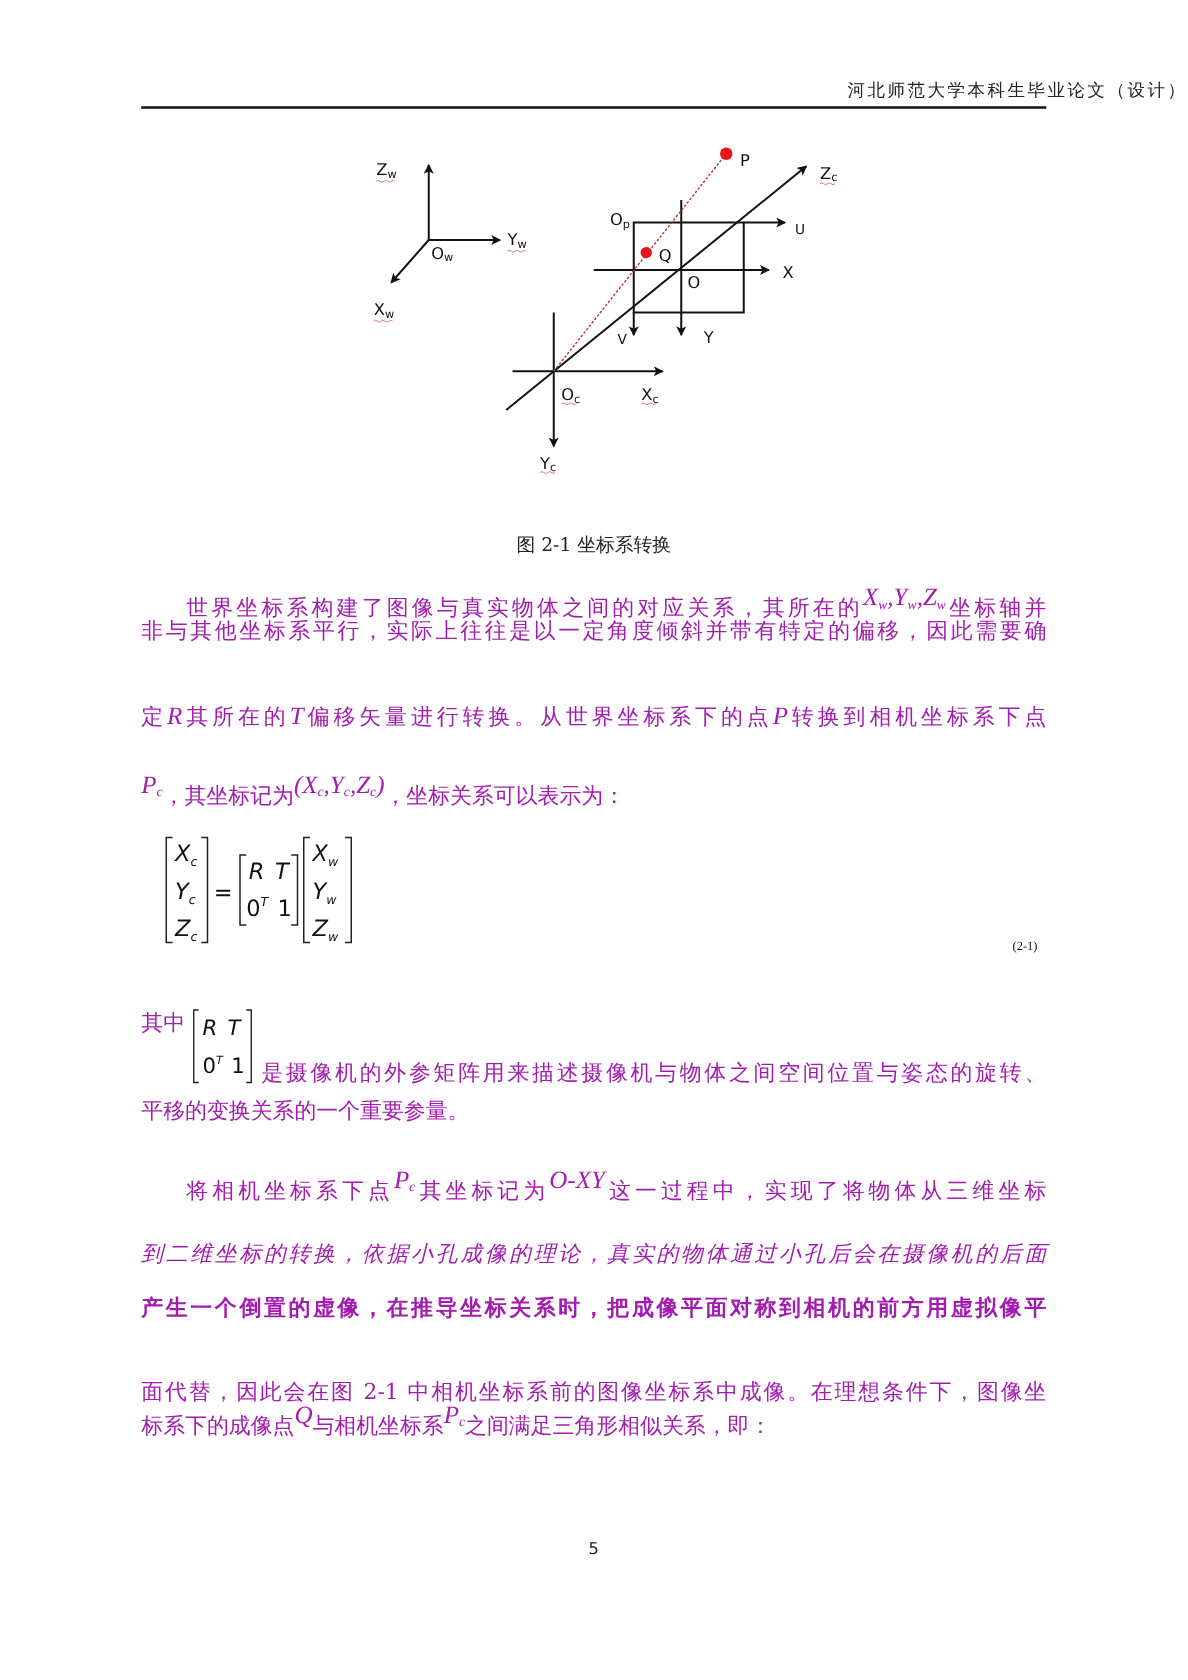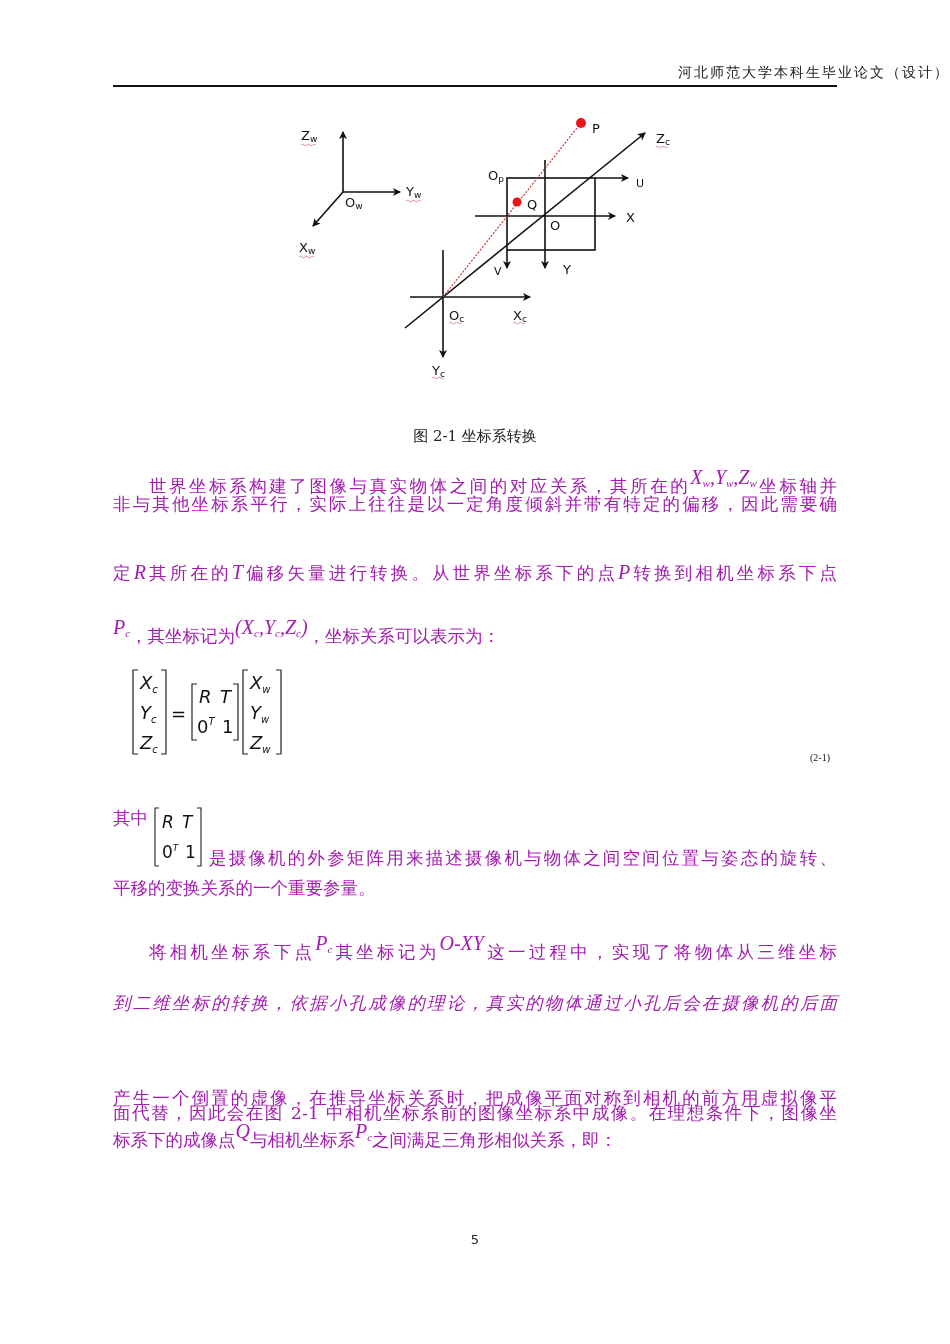--- a/index.html
+++ b/index.html
@@ -144,19 +144,19 @@
     <text x="33" y="52" font-style="normal">1</text>
   </g>
 </svg>
 <div class="para-line" style="top:846px; left:209px; width:628px;">是摄像机的外参矩阵用来描述摄像机与物体之间空间位置与姿态的旋转、</div>
 <div class="para-line last" style="top:840px;margin-top:36px;">平移的变换关系的一个重要参量。</div>
 
 <div class="para-line indent" style="top:940px;">
   <span>将相机坐标系下点</span><span class="m up"><span>P</span><span class="sub">c</span></span><span>其坐标记为</span><span class="m up"><span>O</span><span style="font-style:normal">-</span><span>XY</span></span><span>这一过程中，实现了将物体从三维坐标</span>
 </div>
 <div class="para-line" style="top:991px;font-style:italic;">到二维坐标的转换，依据小孔成像的理论，真实的物体通过小孔后会在摄像机的后面</div>
-<div class="para-line" style="top:1086px;">产生一个倒置的虚像，在推导坐标关系时，把成像平面对称到相机的前方用虚拟像平</div>
+<div class="para-line" style="top:1034px;font-weight:bold;">产生一个倒置的虚像，在推导坐标关系时，把成像平面对称到相机的前方用虚拟像平</div>
 <div class="para-line" style="top:1101px;">面代替，因此会在图 2-1 中相机坐标系前的图像坐标系中成像。在理想条件下，图像坐</div>
 <div class="para-line last" style="top:1128px;">
   <span>标系下的成像点</span><span class="m up">Q</span><span>与相机坐标系</span><span class="m up"><span>P</span><span class="sub">c</span></span><span>之间满足三角形相似关系，即：</span>
 </div>
 
 <div class="page-num">5</div>
 
 </body></html>

